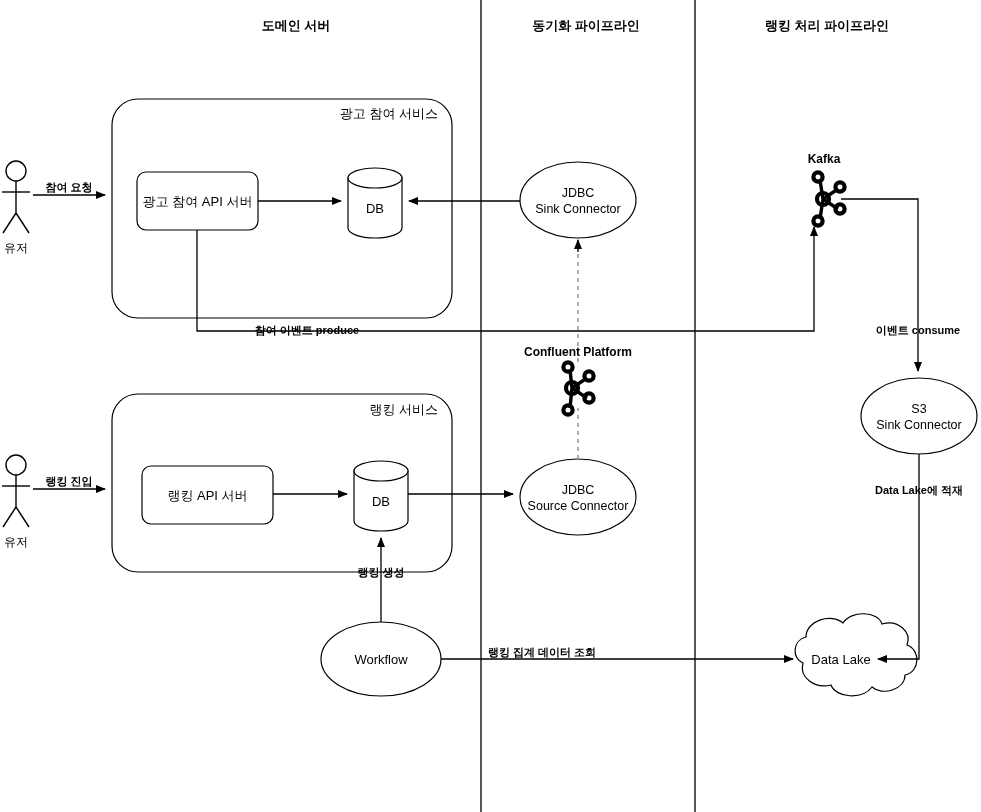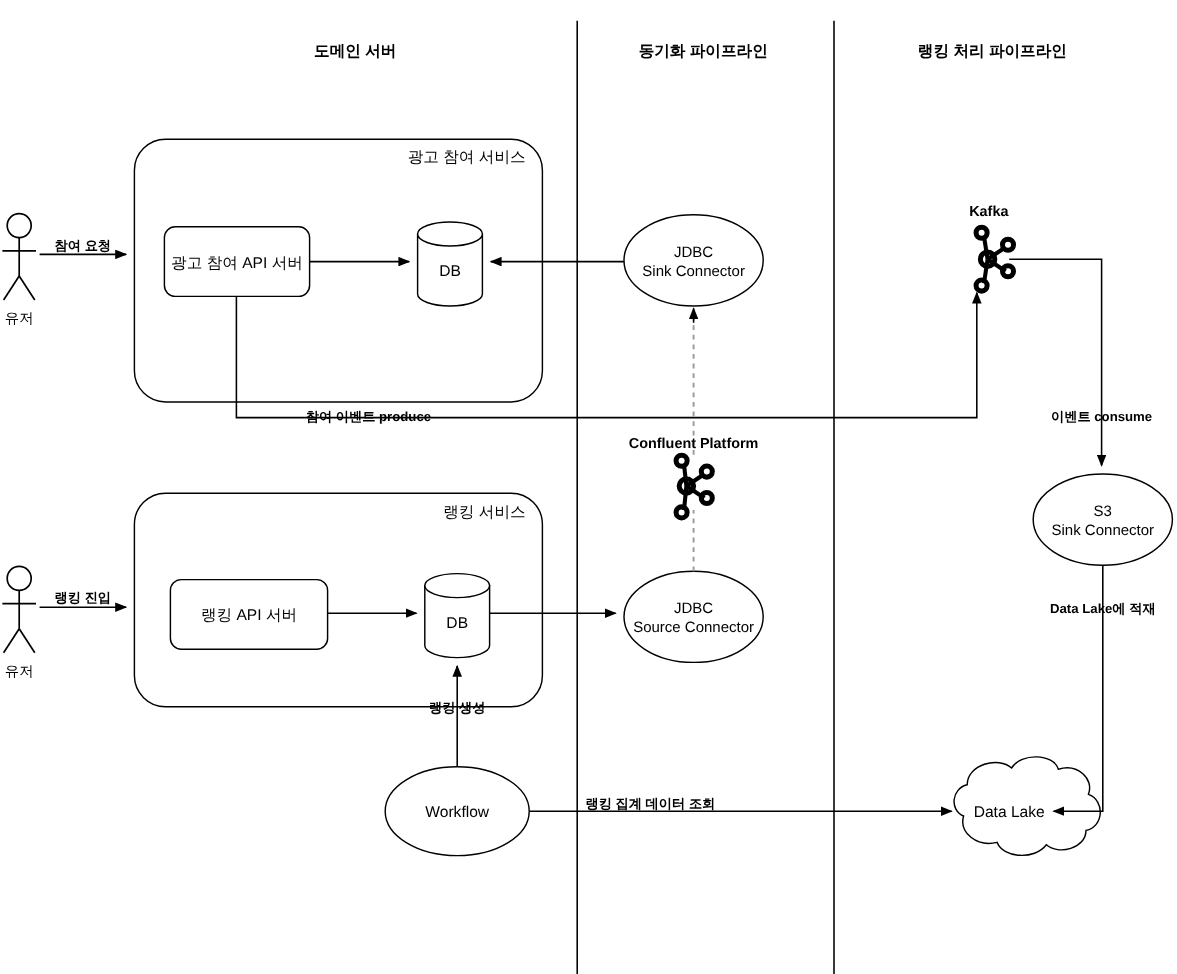--- a/index.html
+++ b/index.html
@@ -11,21 +11,20 @@
     width: 981px;
     height: 812px;
     font-family: "Liberation Sans", "DejaVu Sans", sans-serif;
     overflow: hidden;
     position: relative;
   }
   #diagram-root {
     position: relative;
     width: 981px;
     height: 588px;
-    margin-top: 17px;
   }
   svg#diagram-svg {
     position: absolute;
     top: 0;
     left: 0;
     width: 981px;
     height: 812px;
   }
   text {
     fill: #000000;

